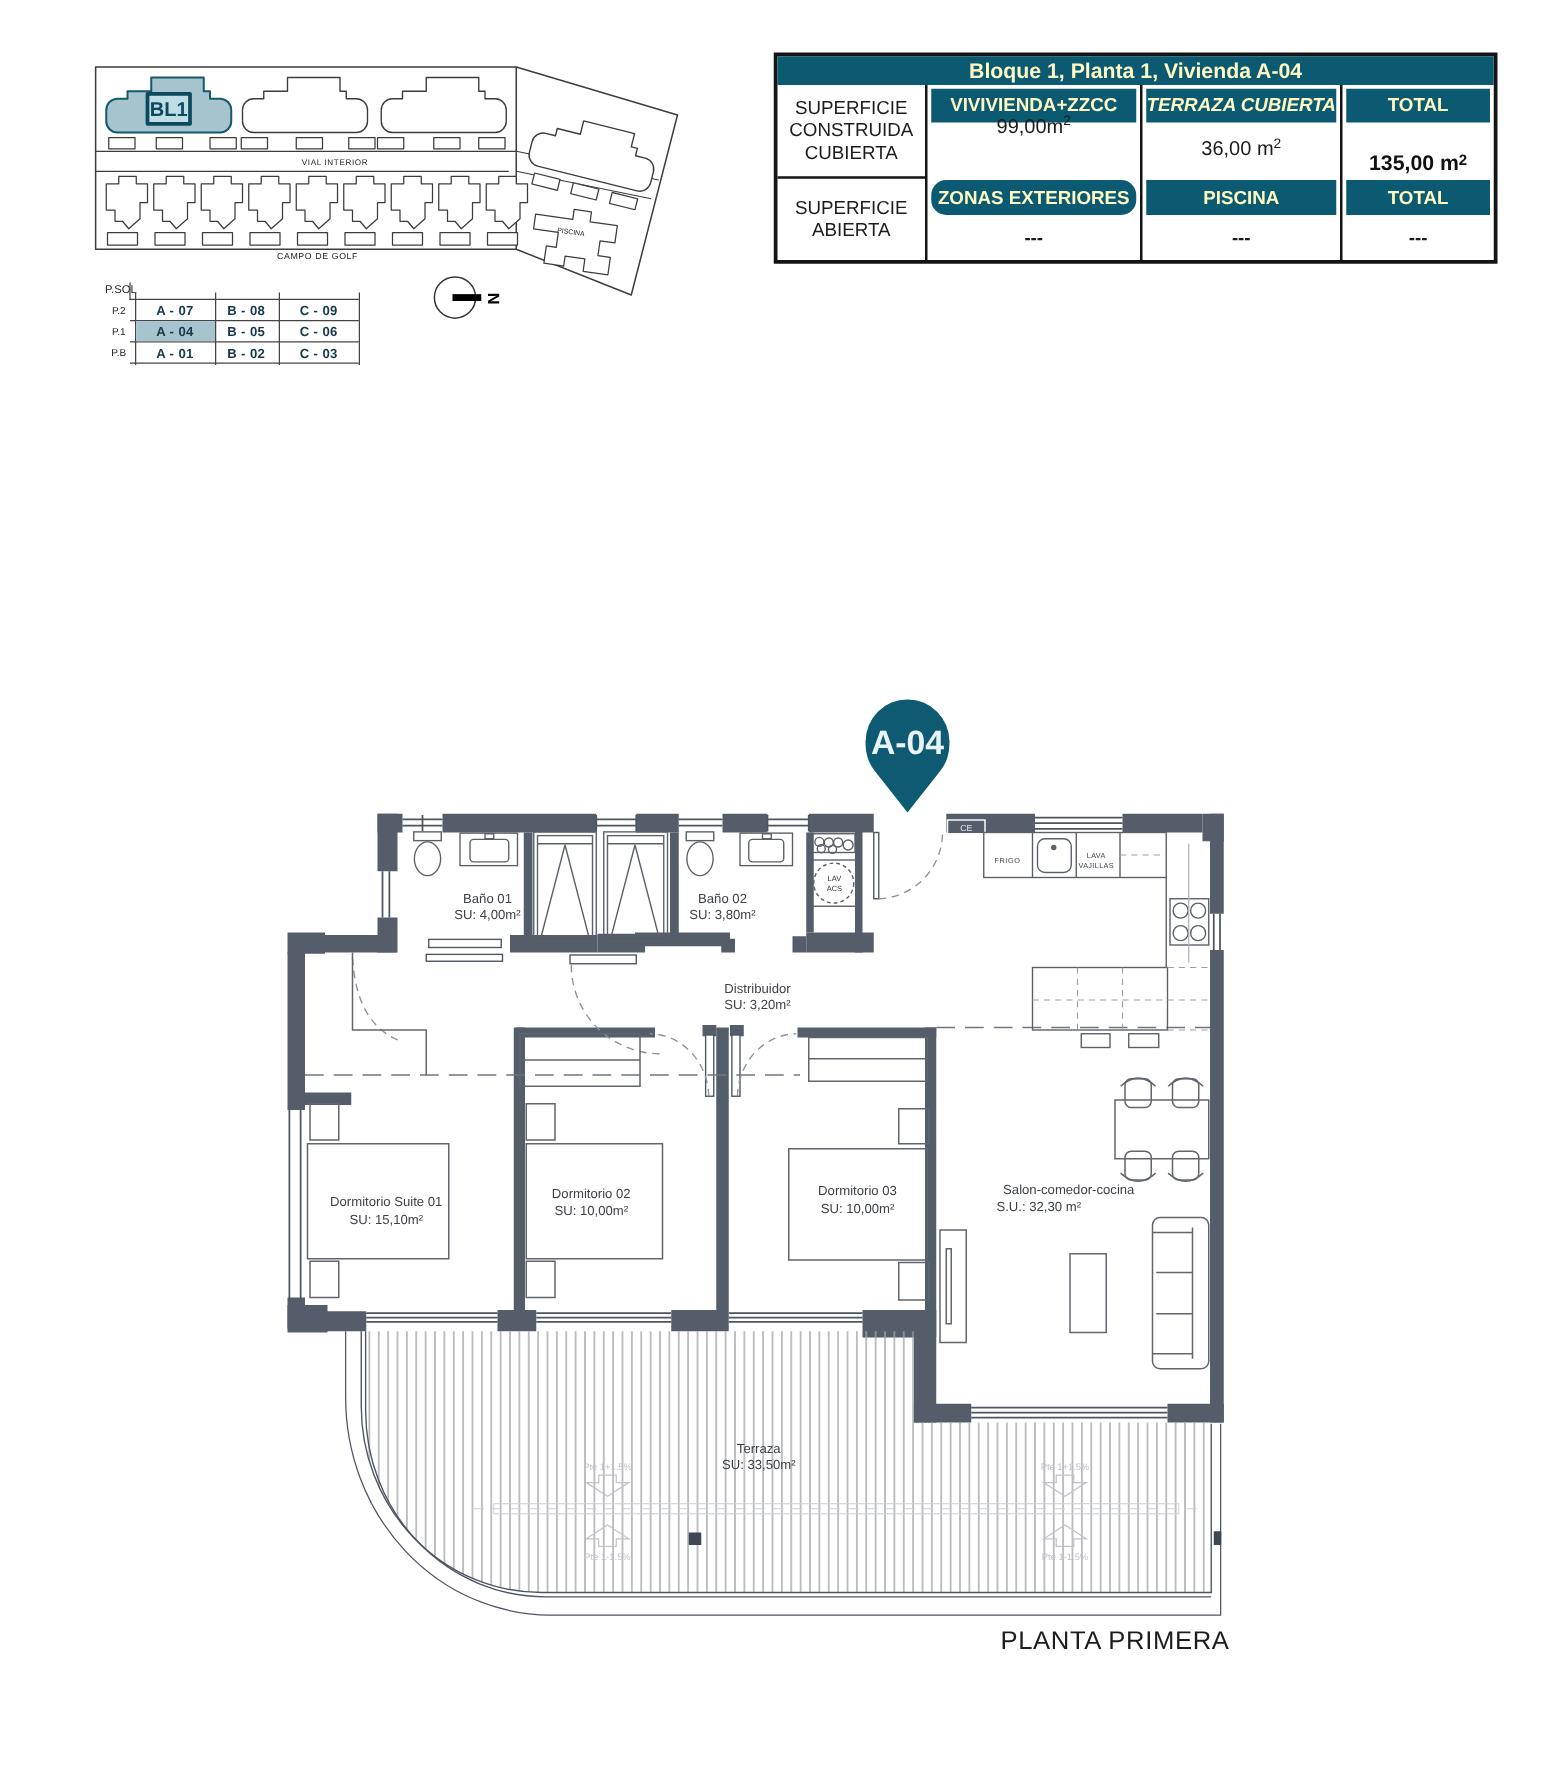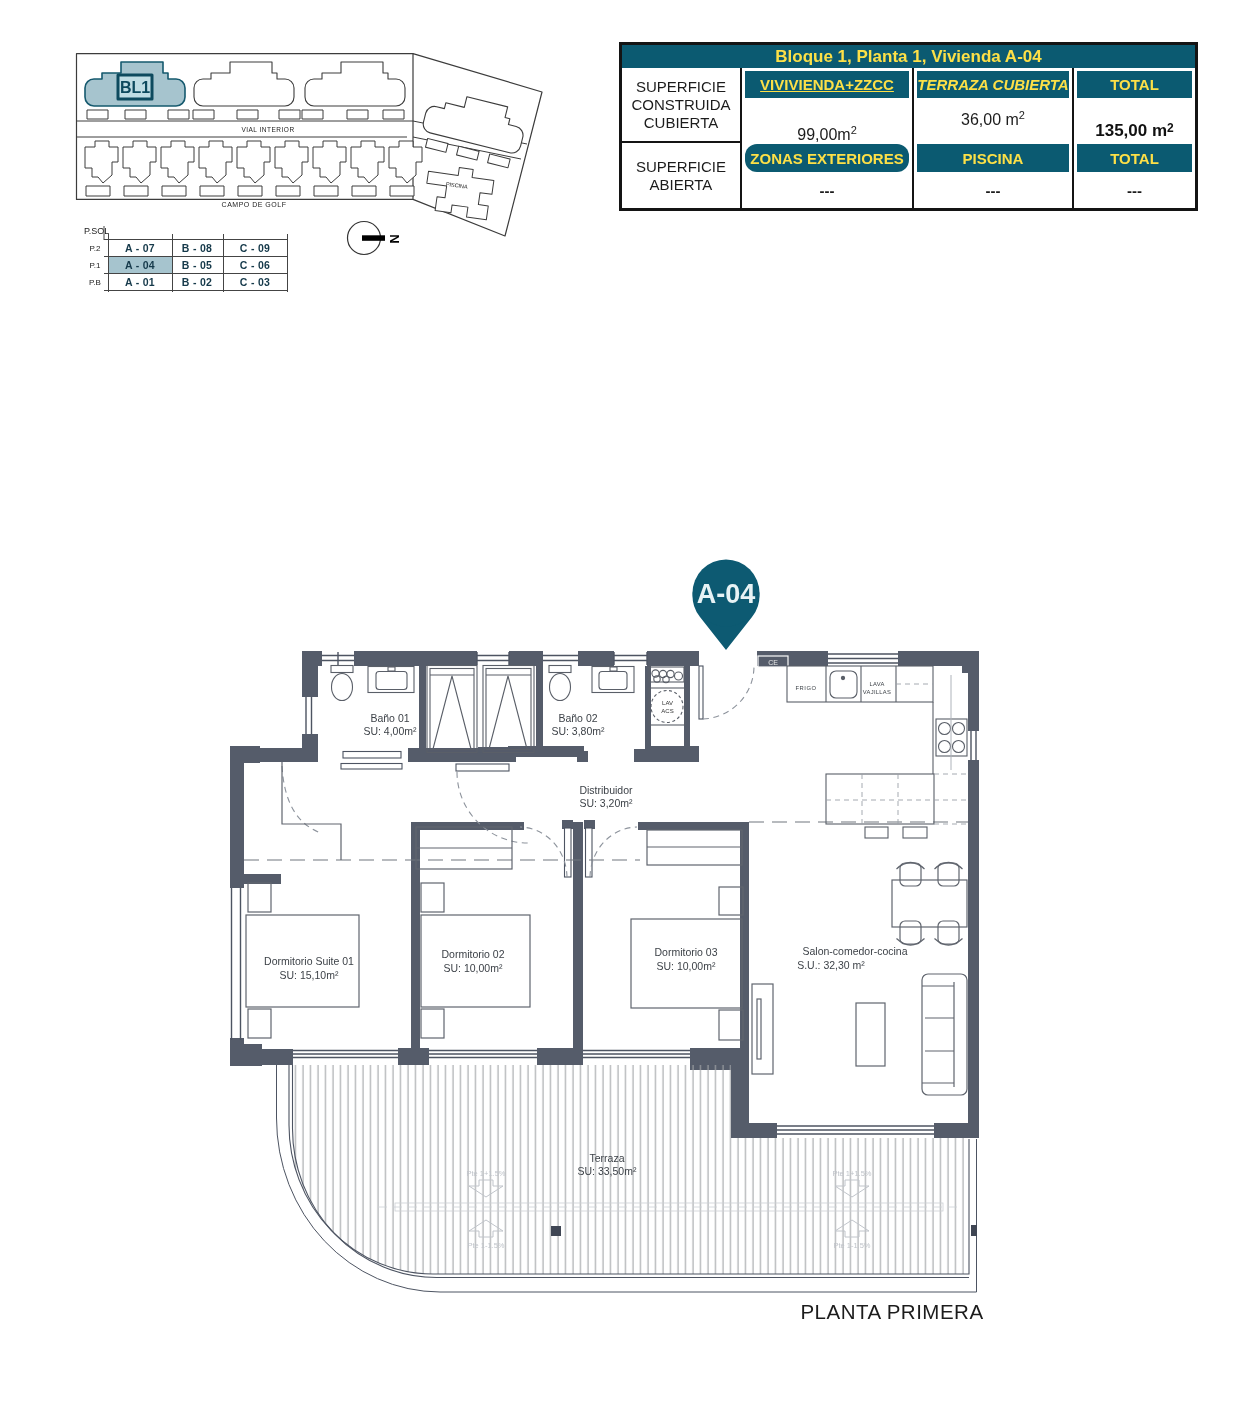--- a/index.html
+++ b/index.html
@@ -1,42 +1,42 @@
 <!DOCTYPE html>
 <html><head>
 <meta charset="utf-8">
 <style>
 html,body{margin:0;padding:0;background:#fff;}
 body{width:1242px;height:1425px;position:relative;font-family:"Liberation Sans",sans-serif;overflow:hidden;}
 .abs{position:absolute;}
 #svgmain{position:absolute;left:0;top:0;}
-.teal-cell{background:#0b5a71;color:#fde047;font-weight:bold;display:flex;align-items:center;justify-content:center;}
+.teal-cell{background:#0b5a71;color:#fef9c3;font-weight:bold;display:flex;align-items:center;justify-content:center;}
 </style>
 </head>
 <body>
 
 <div class="abs" style="left:619px;top:42px;width:579px;height:169px;border:3px solid #141414;box-sizing:border-box;background:#fff;">
 
   <div class="teal-cell abs" style="left:0;top:0;width:573px;height:23px;font-size:17px;">Bloque 1, Planta 1, Vivienda A-04</div>
 
   <div class="abs" style="left:118px;top:23px;width:2px;height:140px;background:#141414;"></div>
   <div class="abs" style="left:290px;top:23px;width:2px;height:140px;background:#141414;"></div>
   <div class="abs" style="left:450px;top:23px;width:2px;height:140px;background:#141414;"></div>
 
   <div class="abs" style="left:0;top:23px;width:118px;height:73px;border-bottom:2px solid #141414;display:flex;align-items:center;justify-content:center;text-align:center;font-size:15px;color:#1c1c1c;line-height:18px;">SUPERFICIE<br>CONSTRUIDA<br>CUBIERTA</div>
 
   <div class="abs" style="left:0;top:98px;width:118px;height:65px;display:flex;align-items:center;justify-content:center;text-align:center;font-size:15px;color:#1c1c1c;line-height:18px;">SUPERFICIE<br>ABIERTA</div>
 
-  <div class="teal-cell abs" style="left:123px;top:26px;width:164px;height:27px;font-size:15px;text-decoration:underline;">VIVIVIENDA+ZZCC</div>
+  <div class="teal-cell abs" style="left:123px;top:26px;width:164px;height:27px;font-size:15px;">VIVIVIENDA+ZZCC</div>
 
   <div class="teal-cell abs" style="left:295px;top:26px;width:152px;height:27px;font-size:15px;font-style:italic;">TERRAZA CUBIERTA</div>
 
   <div class="teal-cell abs" style="left:455px;top:26px;width:115px;height:27px;font-size:15px;">TOTAL</div>
 
-  <div class="abs" style="left:120px;top:68px;width:170px;height:43px;display:flex;align-items:center;justify-content:center;font-size:16px;color:#1c1c1c;">99,00m<span style="font-size:11px;position:relative;top:-5px;">2</span></div>
+  <div class="abs" style="left:120px;top:35px;width:170px;height:43px;display:flex;align-items:center;justify-content:center;font-size:16px;color:#1c1c1c;">99,00m<span style="font-size:11px;position:relative;top:-5px;">2</span></div>
 
   <div class="abs" style="left:292px;top:53px;width:158px;height:43px;display:flex;align-items:center;justify-content:center;font-size:16px;color:#1c1c1c;">36,00&nbsp;m<span style="font-size:11px;position:relative;top:-5px;">2</span></div>
 
   <div class="abs" style="left:452px;top:53px;width:121px;height:43px;display:flex;align-items:flex-end;justify-content:center;font-size:17px;color:#111;font-weight:bold;">135,00&nbsp;m<span style="font-size:12px;position:relative;top:-6px;">2</span></div>
 
   <div class="teal-cell abs" style="left:123px;top:99px;width:164px;height:28px;font-size:15px;border-radius:12px;">ZONAS EXTERIORES</div>
 
   <div class="teal-cell abs" style="left:295px;top:99px;width:152px;height:28px;font-size:15px;">PISCINA</div>
 
   <div class="teal-cell abs" style="left:455px;top:99px;width:115px;height:28px;font-size:15px;">TOTAL</div>

